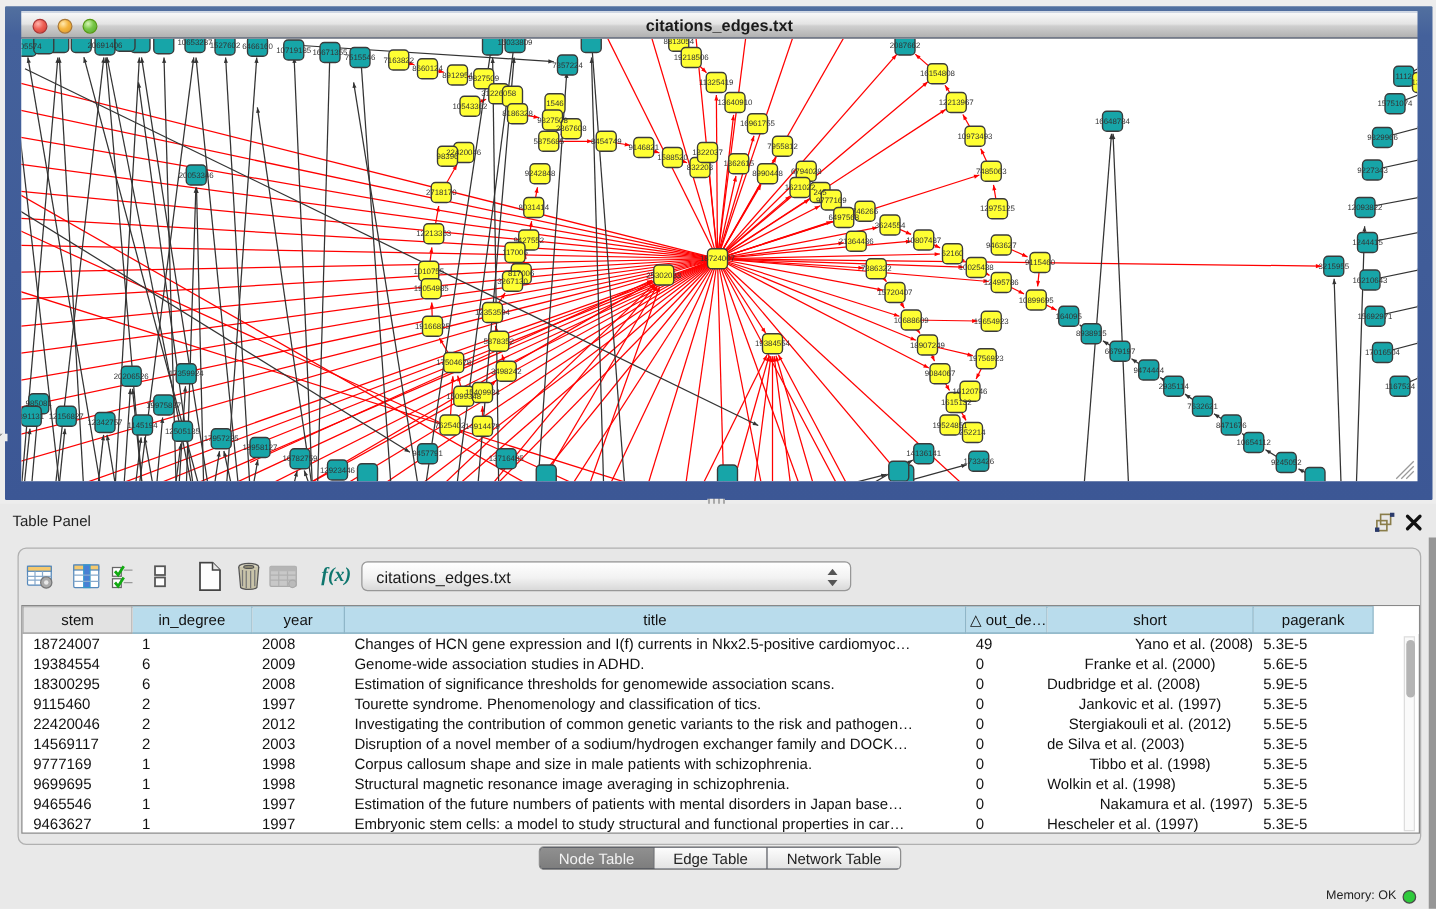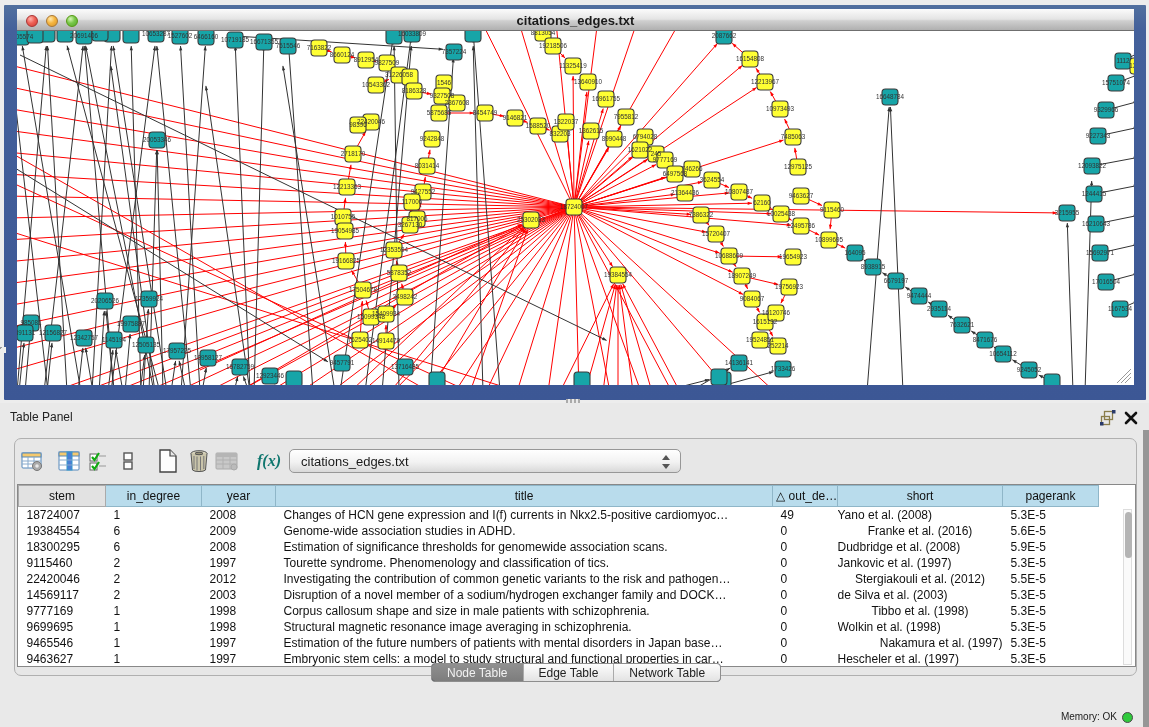--- a/index.html
+++ b/index.html
@@ -10,21 +10,21 @@
 #tp{position:absolute;left:0;top:403px;width:1149px;height:324px;background:#e9e9e9}
 #tph{position:absolute;left:10px;top:7px;font-size:12px;color:#222}
 #panel{position:absolute;left:14px;top:35px;width:1123px;height:238px;background:#e7e7e7;border:1px solid #b0b0b0;border-radius:7px}
 #toolbar{position:absolute;left:6px;top:11px;height:24px;width:100%}
 .ic{position:absolute;top:0}
 #dd{position:absolute;left:268px;top:-1px;width:392px;height:24px;border:1px solid #979797;border-radius:5px;background:linear-gradient(180deg,#fff 0%,#f2f2f2 55%,#d9d9d9 100%);font-size:13px;color:#1a1a1a;line-height:23px;padding-left:11px}
 #tbl{position:absolute;left:2px;top:45px;width:1119px;height:183px;background:#fff;border:1px solid #888;border-radius:0}
 table{border-collapse:collapse;width:100%;table-layout:fixed;font-size:12px}
 th{background:#b9dcec;border:1px solid #8fb6c8;font-weight:normal;height:21px;font-size:12px;color:#111;overflow:hidden;white-space:nowrap}
 td{height:16px;padding:0 0 0 8px;color:#111;overflow:hidden;white-space:nowrap;font-size:12px}
-#tabs{position:absolute;left:416px;top:224px;height:19px;display:flex;border:1px solid #8e8e8e;border-radius:4px;overflow:hidden;background:#0f172a}
+#tabs{position:absolute;left:416px;top:238px;height:19px;display:flex;border:1px solid #8e8e8e;border-radius:4px;overflow:hidden;background:#0f172a}
 .tab{font-size:12px;line-height:18px;padding:0 15px;background:linear-gradient(180deg,#fdfdfd,#e3e3e3);color:#222;border-left:1px solid #aaa}
 .tab.sel{background:linear-gradient(180deg,#909090,#7d7d7d);color:#f2f2f2;border-left:none}
 #mem{position:absolute;right:32px;bottom:5px;font-size:10px;color:#222}
 #memdot{position:absolute;right:16px;bottom:4px;width:11px;height:11px;border-radius:50%;background:#2fca3c;border:1px solid #4a4a4a}
 #divider{position:absolute;right:0px;top:27px;width:6px;height:297px;background:#969696}
 </style></head><body>
 <div id="frame">
  <div id="titlebar">
   <div class="tl" style="left:9px;background:radial-gradient(circle at 35% 30%,#ffb3ad,#ee6156 45%,#cf3a30);border:0.5px solid #a33"></div>
   <div class="tl" style="left:29px;background:radial-gradient(circle at 35% 30%,#ffe9b0,#f5b53e 45%,#d7952a);border:0.5px solid #a73"></div>
@@ -818,51 +818,51 @@
      <th style="background:#fff;border-color:#fff"></th>
     </tr>
           </thead>
     <tbody>
 <tr>
               <td>18724007</td>
               <td>1</td>
               <td>2008</td>
               <td>Changes of HCN gene expression and I(f) currents in Nkx2.5-positive cardiomyoc…</td>
               <td>49</td>
-              <td style="text-align:left;padding:0">Yano et al. (2008)</td>
+              <td style="text-align:right;padding:0">Yano et al. (2008)</td>
               <td>5.3E-5</td>
               <td></td>
             </tr>
 <tr>
               <td>19384554</td>
               <td>6</td>
               <td>2009</td>
               <td>Genome-wide association studies in ADHD.</td>
               <td>0</td>
-              <td style="text-align:center;padding:0">Franke et al. (2016)</td>
+              <td style="text-align:center;padding:0">Franke et al. (2000)</td>
               <td>5.6E-5</td>
               <td></td>
             </tr>
 <tr>
               <td>18300295</td>
               <td>6</td>
               <td>2008</td>
               <td>Estimation of significance thresholds for genomewide association scans.</td>
               <td>0</td>
               <td style="text-align:left;padding:0">Dudbridge et al. (2008)</td>
               <td>5.9E-5</td>
               <td></td>
             </tr>
 <tr>
               <td>9115460</td>
               <td>2</td>
               <td>1997</td>
               <td>Tourette syndrome. Phenomenology and classification of tics.</td>
               <td>0</td>
-              <td style="padding:0">Jankovic et al. (1997)</td>
+              <td style="text-align:center;padding:0">Jankovic et al. (1997)</td>
               <td>5.3E-5</td>
               <td></td>
             </tr>
 <tr>
               <td>22420046</td>
               <td>2</td>
               <td>2012</td>
               <td>Investigating the contribution of common genetic variants to the risk and pathogen…</td>
               <td>0</td>
               <td style="text-align:center;padding:0">Stergiakouli et al. (2012)</td>

